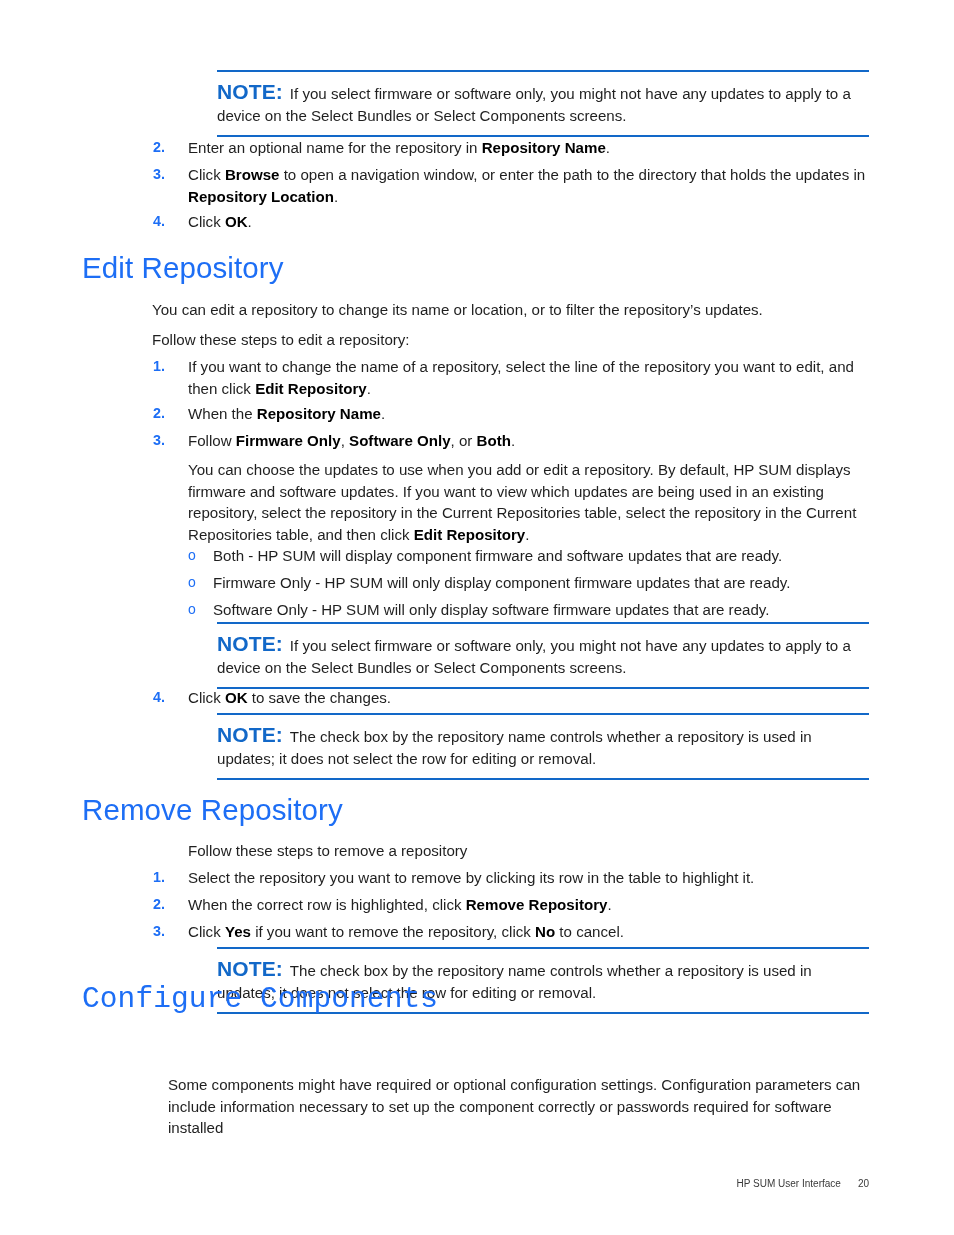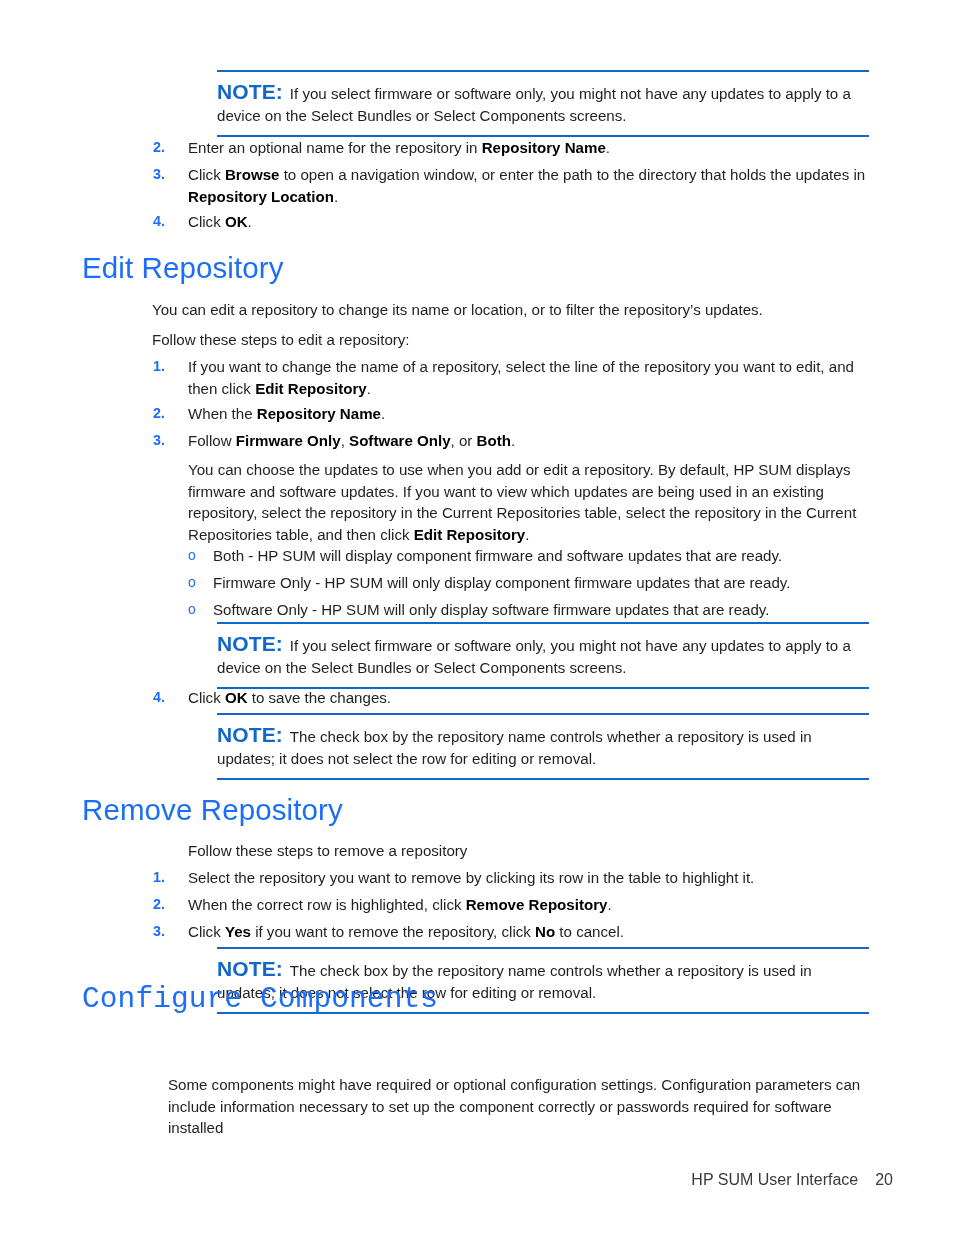--- a/index.html
+++ b/index.html
@@ -94,22 +94,22 @@
   }
   .note-gap { display: inline-block; width: 7px; }
 
   
   .footer {
     position: absolute;
     left: 0;
     right: 0;
     bottom: 46px;
     text-align: right;
-    padding-right: 61px;
-    font-size: 16px;
+    padding-right: 85px;
+    font-size: 10px;
     color: #3a3a3a;
   }
   .footer .page-num { margin-left: 17px; }
 </style>
 </head>
 <body>
 
 <div class="page">
 
   <div class="note-box" style="left:217px; top:70px; width:652px;">

